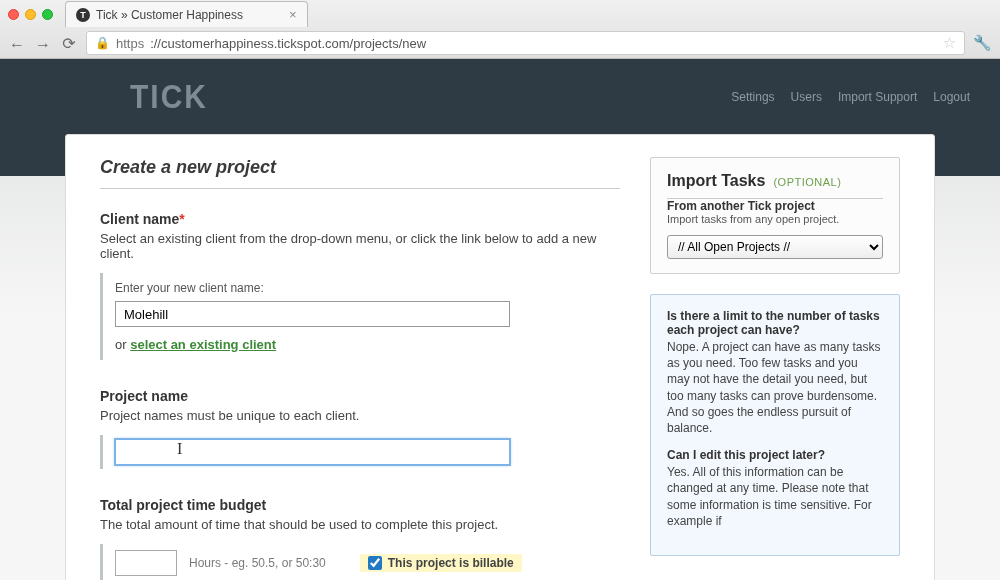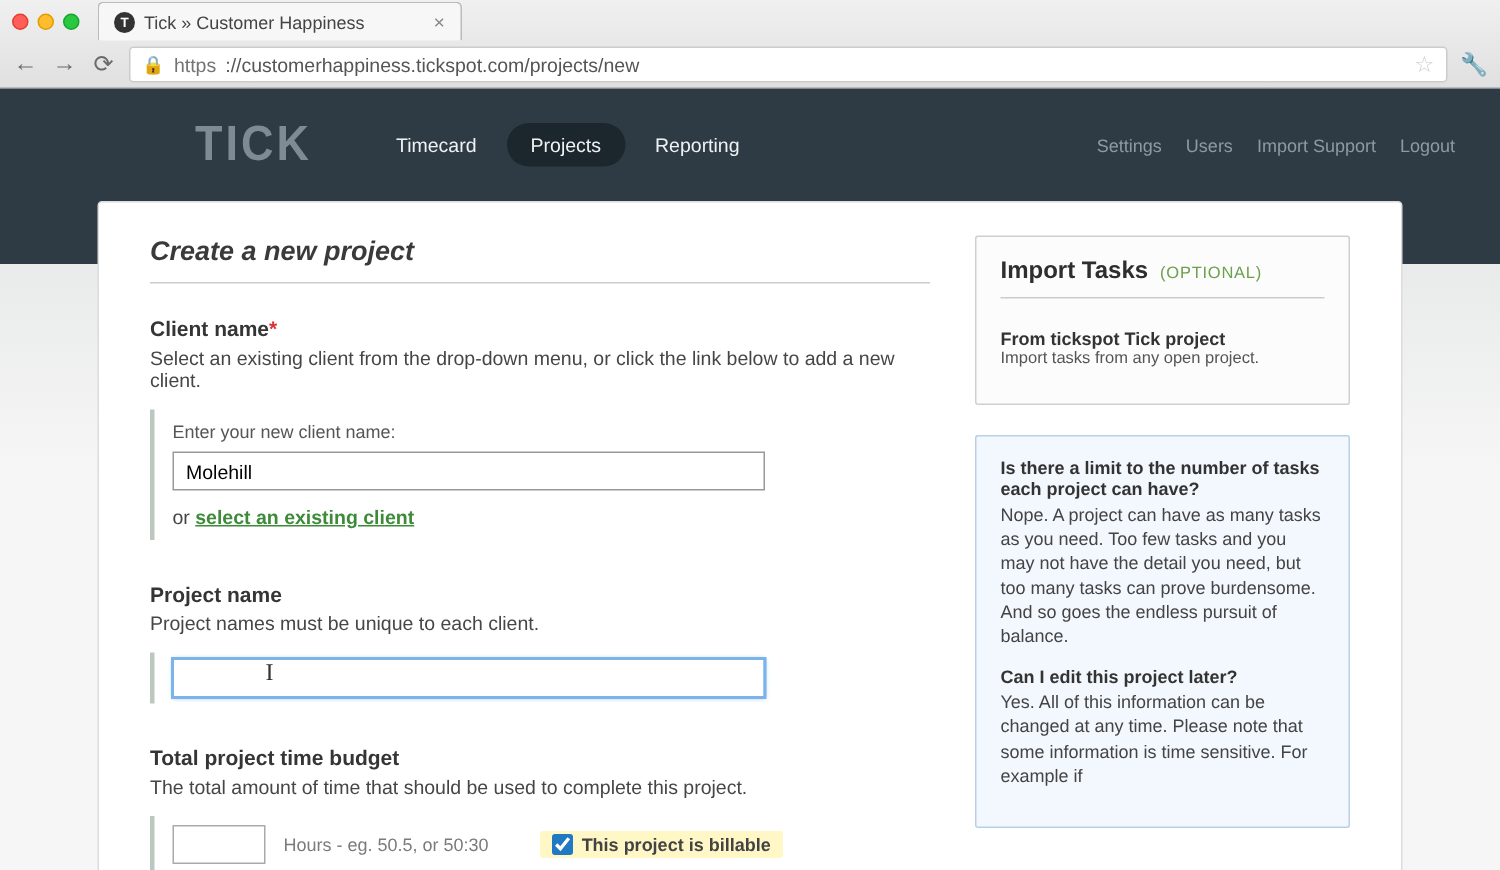--- a/index.html
+++ b/index.html
@@ -59,21 +59,21 @@
   .budget-row { border-left: 3px solid #bcc7c0; padding: 6px 0 6px 12px; display: flex; align-items: center; gap: 12px; }
   .small-input { width: 62px; height: 26px; border: 1px solid #aaa; padding: 3px 6px; font-size: 13px; }
   .budget-hint { font-size: 12px; color: #7b7b7b; }
   .billable { display: flex; align-items: flex-start; gap: 6px; background: #fff8c6; padding: 2px 8px; border-radius: 2px; margin-left: 22px; }
   .billable input { accent-color: #2178c3; width: 14px; height: 14px; }
   .billable label { font-size: 12px; font-weight: bold; color: #434343; }
 
   
   .side-box { border: 1px solid #cfcfcf; background: #fcfcfc; border-radius: 2px; padding: 14px 16px; margin-bottom: 20px; }
   .side-box.faq { border-color: #b8cfe6; background: #f3f8fe; }
-  .import-head { display: flex; align-items: baseline; gap: 8px; border-bottom: 1px solid #ccc; padding-bottom: 8px; margin-bottom: 20px; text-align: right; }
+  .import-head { display: flex; align-items: baseline; gap: 8px; border-bottom: 1px solid #ccc; padding-bottom: 8px; margin-bottom: 0; text-align: right; }
   .import-head h3 { font-size: 16px; font-weight: bold; color: #2e2e2e; }
   .optional { font-size: 11px; color: #6ca04b; letter-spacing: 0.5px; }
   .sub-h { font-size: 12px; font-weight: bold; color: #333; }
   .sub-p { font-size: 11px; color: #555; margin-bottom: 10px; }
   .select { width: 100%; height: 24px; border: 1px solid #999; border-radius: 3px; background: linear-gradient(#fff,#eee); font-size: 12px; padding: 2px 6px; }
   .faq h3 { font-size: 16px; font-weight: bold; color: #2e2e2e; border-bottom: 1px solid #b8cfe6; padding-bottom: 8px; margin-bottom: 12px; }
   .faq-q { font-size: 12px; font-weight: bold; color: #333; margin-bottom: 2px; }
   .faq-a { font-size: 12px; color: #444; margin-bottom: 12px; line-height: 1.35; }
   
   .cursor { position: absolute; font-family: serif; }
@@ -103,25 +103,20 @@
       <span class="url-proto">https</span>
         <span class="url-rest">://customerhappiness.tickspot.com/projects/new</span>
       <span class="star-icon">☆</span>
     </div>
     <span class="wrench-icon">🔧</span>
   </div>
 </div>
 
 <div class="app-header">
   <div class="logo">TICK</div>
-  <nav class="main-nav">
-    <a href="#">Timecard</a>
-    <a href="#" class="active">Projects</a>
-    <a href="#">Reporting</a>
-  </nav>
   <nav class="right-nav">
     <a href="#">Settings</a>
     <a href="#">Users</a>
     <a href="#">Import Support</a>
     <a href="#">Logout</a>
   </nav>
 </div>
 
 <div class="page-bg">
   <div class="page">
@@ -163,22 +158,25 @@
           </div>
         </div>
       </div>
 
       <div class="side-col">
         <div class="side-box">
           <div class="import-head">
             <h3>Import Tasks</h3>
             <span class="optional">(OPTIONAL)</span>
           </div>
-          <div class="sub-h">From tickspot Tick project</div>
+          <div class="sub-h">From another Tick project</div>
           <div class="sub-p">Import tasks from any open project.</div>
+          <select class="select">
+            <option>// All Open Projects //</option>
+          </select>
         </div>
 
         <div class="side-box faq">
           <div class="faq-q">Is there a limit to the number of tasks each project can have?</div>
           <div class="faq-a">Nope. A project can have as many tasks as you need. Too few tasks and you may not have the detail you need, but too many tasks can prove burdensome. And so goes the endless pursuit of balance.</div>
           <div class="faq-q">Can I edit this project later?</div>
           <div class="faq-a">Yes. All of this information can be changed at any time. Please note that some information is time sensitive. For example if</div>
         </div>
       </div>
     </div>

